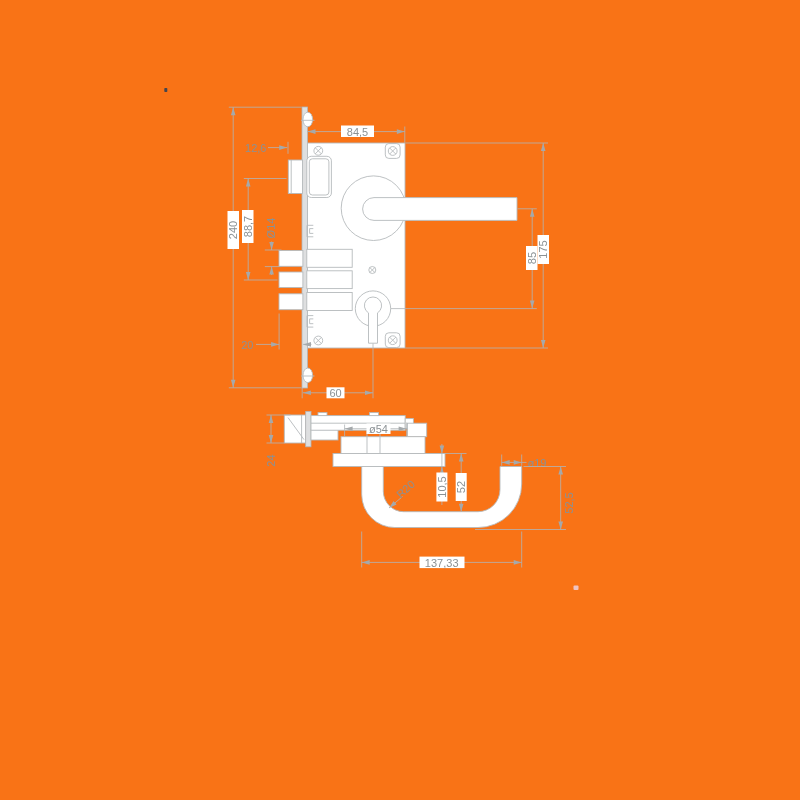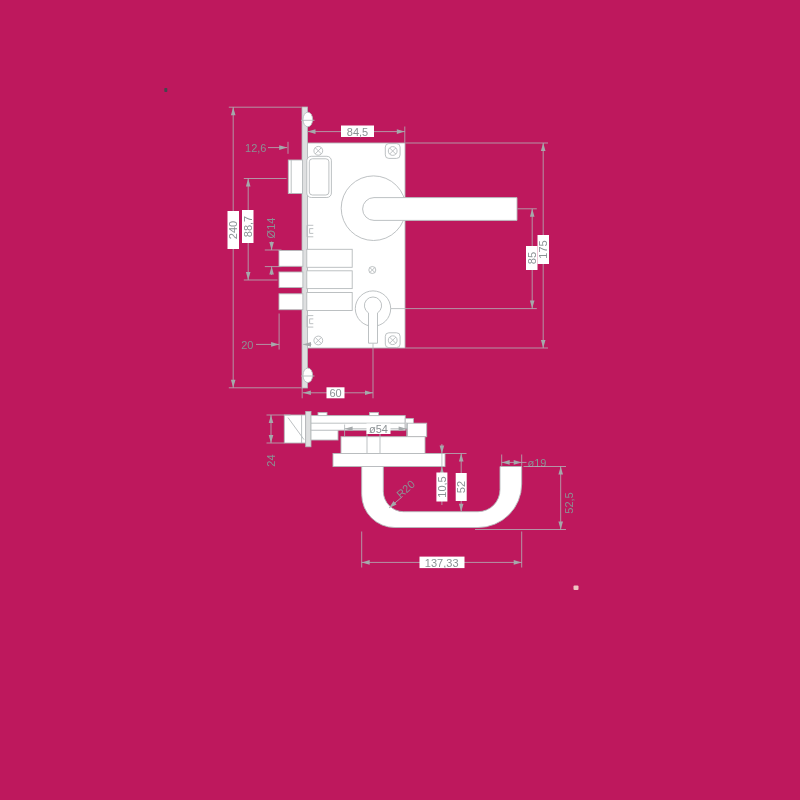--- a/index.html
+++ b/index.html
@@ -1,16 +1,16 @@
 <!DOCTYPE html>
 <html><head>
 <meta charset="utf-8">
 <style>
   html,body{margin:0;padding:0;background:#ffffff;}
-  .stage{position:relative;width:800px;height:800px;background:#be185d;overflow:hidden;
+  .stage{position:relative;width:800px;height:800px;background:#f97316;overflow:hidden;
          font-family:"Liberation Sans",sans-serif;}
   svg{position:absolute;left:0;top:0;}
   svg text{font-family:"Liberation Sans",sans-serif;font-size:11px;fill:#8b9194;}
   .obj{stroke:#b6babc;stroke-width:0.9;fill:none;}
   .objf{stroke:#b6babc;stroke-width:0.9;fill:#ffffff;}
   .plate{stroke:#b2b6b8;stroke-width:0.8;fill:#dedfe0;}
   .dim{stroke:#b1b5b7;stroke-width:0.8;fill:none;}
   .mask{fill:#ffffff;stroke:none;}
 </style>
 </head>

